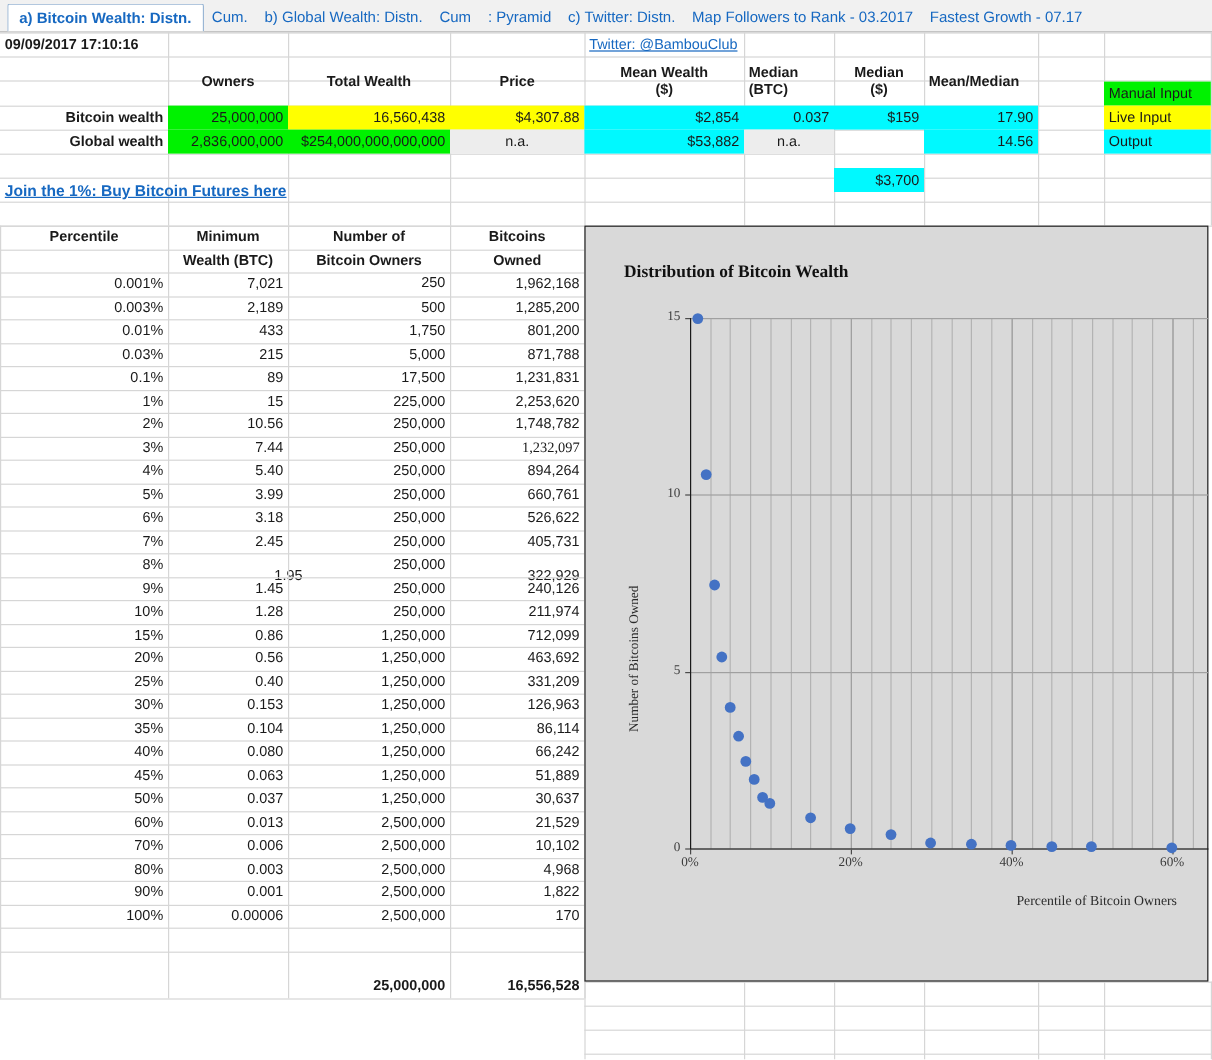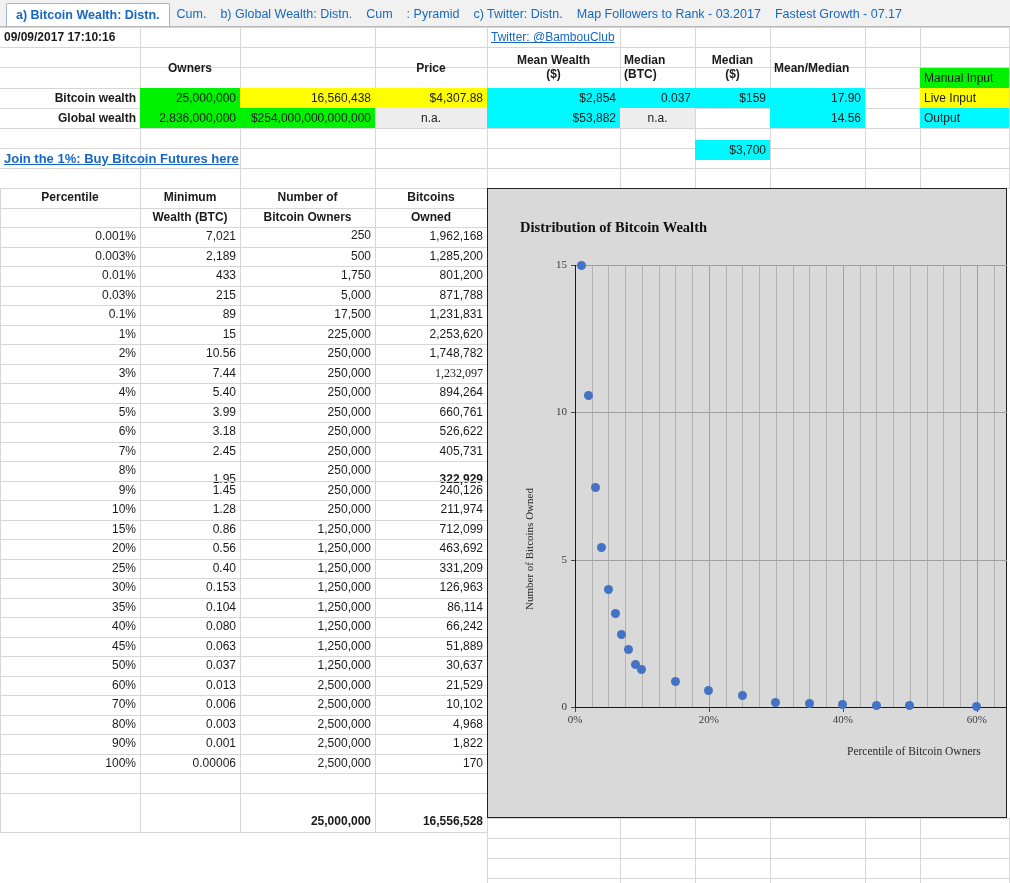--- a/index.html
+++ b/index.html
@@ -142,20 +142,21 @@
       <div class="grid-line-v" style="left: 695px; top: 0px; height: 161px;"></div>
       <div class="grid-line-v" style="left: 770px; top: 0px; height: 161px;"></div>
       <div class="grid-line-v" style="left: 865px; top: 0px; height: 161px;"></div>
       <div class="grid-line-v" style="left: 920px; top: 0px; height: 161px;"></div>
       <div class="grid-line-v" style="left: 1009px; top: 0px; height: 161px;"></div>
       <div class="cell c-left bold" style="left: 0px; top: 1px; width: 140px; height: 19px;">09/09/2017 17:10:16</div>
       <div class="cell c-left" style="left: 487px; top: 1px; width: 133px; height: 19px;">
         <span class="link">Twitter: @BambouClub</span>
       </div>
       <div class="cell c-center bold" style="left: 140px; top: 21px; width: 100px; height: 40px;">Owners</div>
+      <div class="cell c-center bold" style="left: 240px; top: 21px; width: 135px; height: 40px;">Total Wealth</div>
       <div class="cell c-center bold" style="left: 375px; top: 21px; width: 112px; height: 40px;">Price</div>
       <div class="cell multi bold" style="left: 487px; top: 21px; width: 133px; height: 40px;">
         <span>Mean Wealth</span>
         <span>($)</span>
       </div>
       <div class="cell multi bold" style="left: 620px; top: 21px; width: 75px; height: 40px; align-items: flex-start; padding-left: 4px;">
         <span>Median</span>
         <span>(BTC)</span>
       </div>
       <div class="cell multi bold" style="left: 695px; top: 21px; width: 75px; height: 40px;">
@@ -234,23 +235,23 @@
       <div class="cell c-right" style="left: 375px; top: 375.5px; width: 112px; height: 19.5px;">660,761</div>
       <div class="cell c-right" style="left: 0px; top: 395px; width: 140px; height: 19.5px;">6%</div>
       <div class="cell c-right" style="left: 140px; top: 395px; width: 100px; height: 19.5px;">3.18</div>
       <div class="cell c-right" style="left: 240px; top: 395px; width: 135px; height: 19.5px;">250,000</div>
       <div class="cell c-right" style="left: 375px; top: 395px; width: 112px; height: 19.5px;">526,622</div>
       <div class="cell c-right" style="left: 0px; top: 414.5px; width: 140px; height: 19.5px;">7%</div>
       <div class="cell c-right" style="left: 140px; top: 414.5px; width: 100px; height: 19.5px;">2.45</div>
       <div class="cell c-right" style="left: 240px; top: 414.5px; width: 135px; height: 19.5px;">250,000</div>
       <div class="cell c-right" style="left: 375px; top: 414.5px; width: 112px; height: 19.5px;">405,731</div>
       <div class="cell c-right" style="left: 0px; top: 434px; width: 140px; height: 19.5px;">8%</div>
-      <div class="cell c-right" style="left: 140px; top: 434px; width: 100px; height: 37px; padding-left: 11px;">1.95</div>
+      <div class="cell c-right" style="left: 156px; top: 434px; width: 100px; height: 37px; padding-left: 11px;">1.95</div>
       <div class="cell c-right" style="left: 240px; top: 434px; width: 135px; height: 19.5px;">250,000</div>
-      <div class="cell c-right" style="left: 375px; top: 434px; width: 112px; height: 36px; font-weight: bold;">322,929</div>
+      <div class="cell c-right" style="left: 375px; top: 434px; width: 112px; height: 36px;">322,929</div>
       <div class="cell c-right" style="left: 0px; top: 453.5px; width: 140px; height: 19.5px;">9%</div>
       <div class="cell c-right" style="left: 140px; top: 453.5px; width: 100px; height: 19.5px;">1.45</div>
       <div class="cell c-right" style="left: 240px; top: 453.5px; width: 135px; height: 19.5px;">250,000</div>
       <div class="cell c-right" style="left: 375px; top: 453.5px; width: 112px; height: 19.5px;">240,126</div>
       <div class="cell c-right" style="left: 0px; top: 473px; width: 140px; height: 19.5px;">10%</div>
       <div class="cell c-right" style="left: 140px; top: 473px; width: 100px; height: 19.5px;">1.28</div>
       <div class="cell c-right" style="left: 240px; top: 473px; width: 135px; height: 19.5px;">250,000</div>
       <div class="cell c-right" style="left: 375px; top: 473px; width: 112px; height: 19.5px;">211,974</div>
       <div class="cell c-right" style="left: 0px; top: 492.5px; width: 140px; height: 19.5px;">15%</div>
       <div class="cell c-right" style="left: 140px; top: 492.5px; width: 100px; height: 19.5px;">0.86</div>

